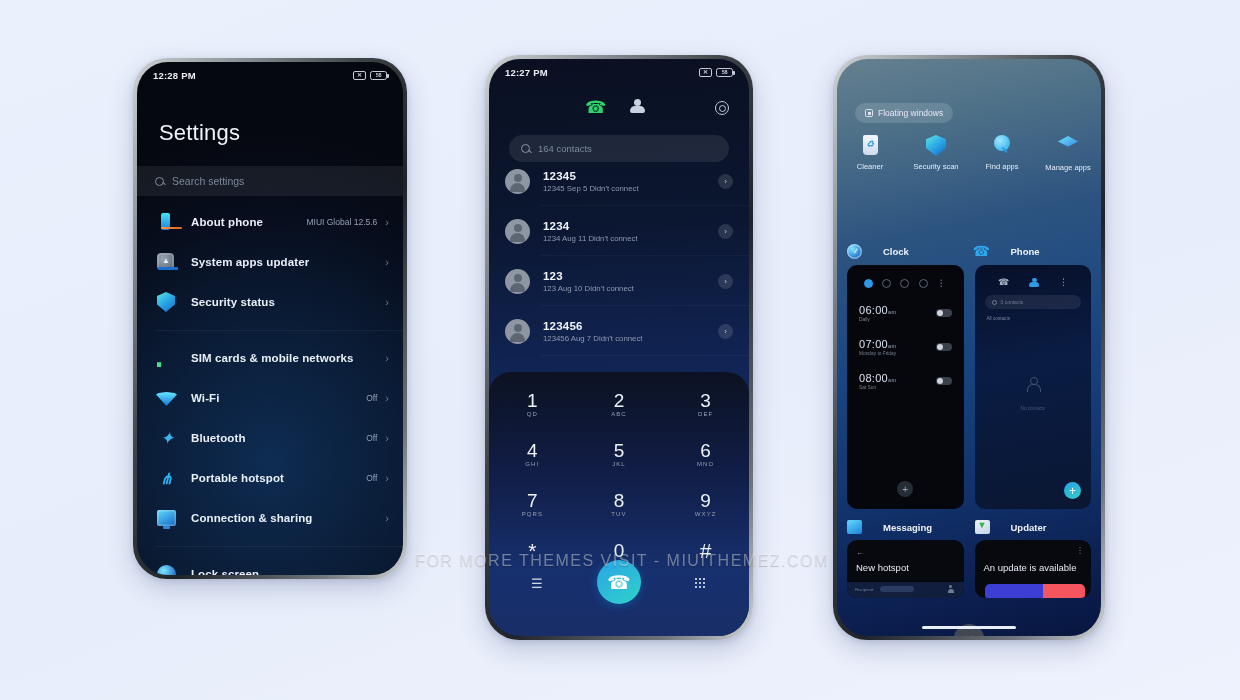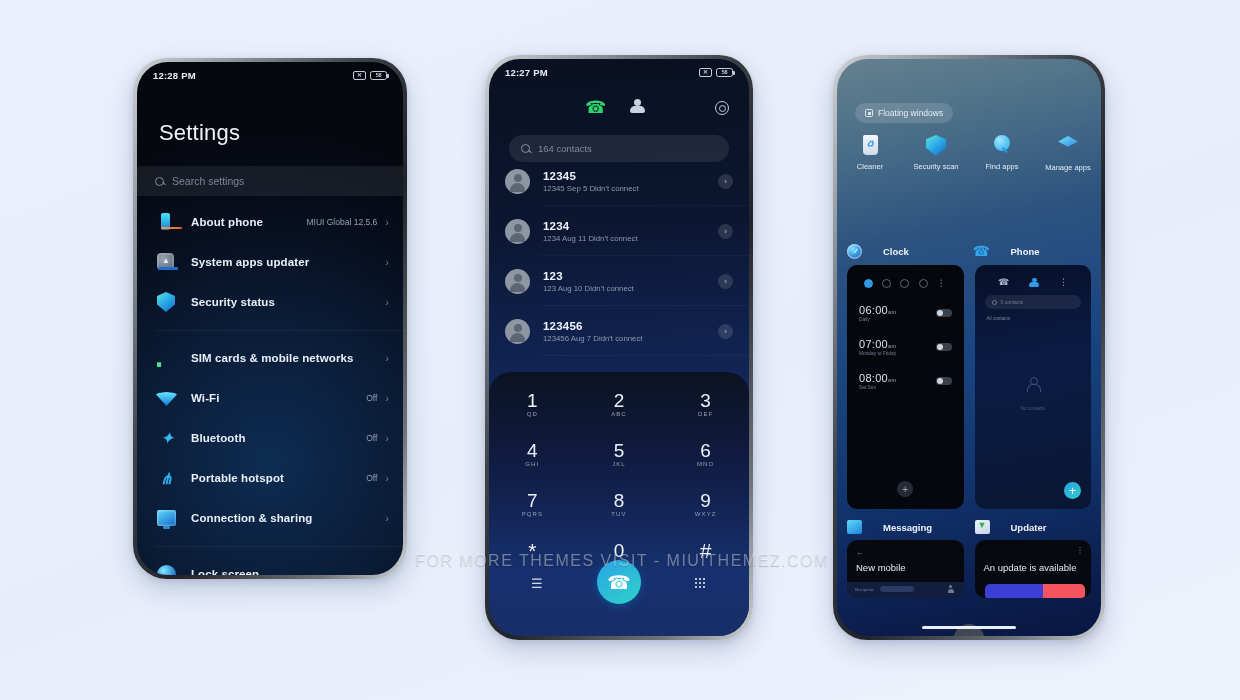--- a/index.html
+++ b/index.html
@@ -615,21 +615,21 @@
 
         <div class="card-row" style="margin-top:11px">
 
           <div class="card-col">
             <div class="card-hdr">
               <span class="hd-msg"></span>
               <span class="nm">Messaging</span>
             </div>
             <div class="card-body mc">
               <div class="back">←</div>
-              <div class="ttl">New mobile</div>
+              <div class="ttl">New hotspot</div>
               <div class="strip">
                 <span class="r">Recipient:</span>
                 <span class="chip"></span>
                 <span class="pp"></span>
               </div>
             </div>
           </div>
 
           <div class="card-col">
             <div class="card-hdr">

